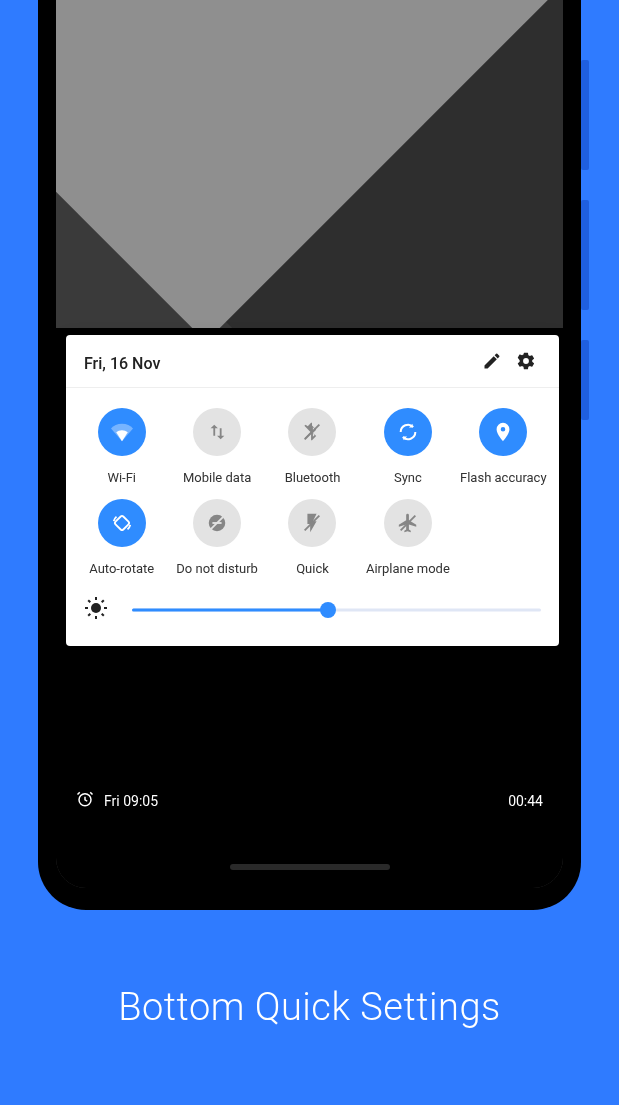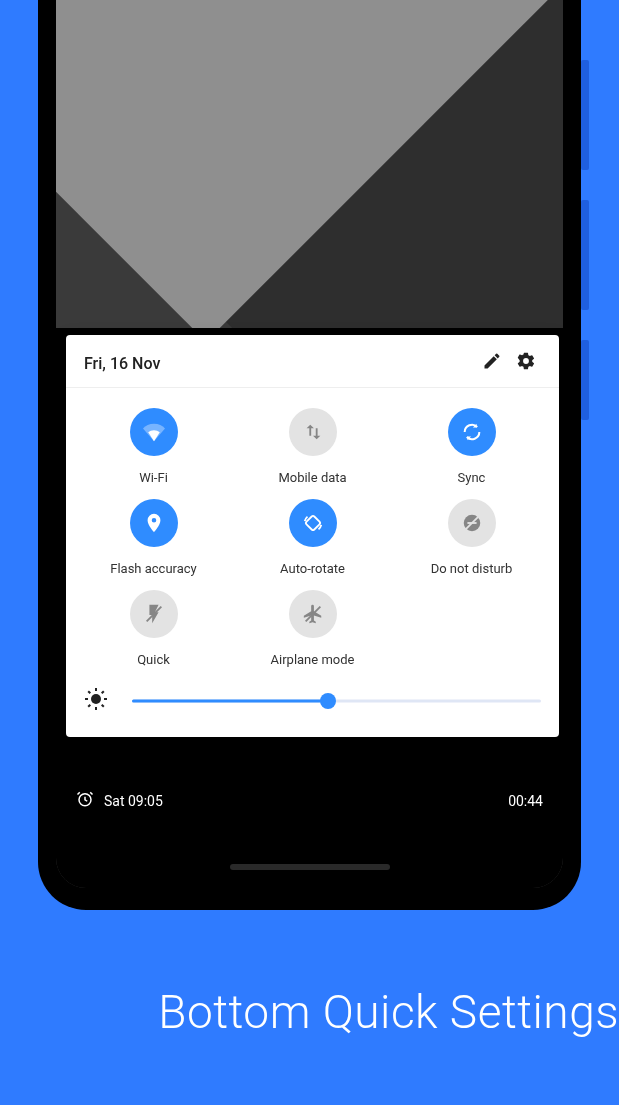--- a/index.html
+++ b/index.html
@@ -92,21 +92,21 @@
     color:#222;
   }
   .hdr-icon {
     width:34px;
     text-align:center;
     color:#222;
   }
   .hdr-icon svg{width:20px;height:20px;}
   .tiles {
     display:grid;
-    grid-template-columns:repeat(3,1fr);
+    grid-template-columns:repeat(5,1fr);
     padding:20px 8px 4px;
     row-gap:14px;
   }
   .tile {
     display:flex;
     flex-direction:column;
     align-items:center;
     gap:14px;
   }
   .circle {
@@ -164,23 +164,23 @@
     bottom:18px; left:50%;
     transform:translateX(-50%);
     width:160px; height:6px;
     border-radius:3px;
     background:#2a2a2a;
   }
   .caption {
     position:absolute;
     left:0; right:0;
     top:985px;
-    text-align:right;
+    text-align:center;
     color:#fff;
-    font-size:46px;
+    font-size:38px;
     font-weight:300;
     letter-spacing:.5px;
   }
 </style>
 </head>
 <body>
 
 <div class="side-buttons">
   <div class="side-btn b1"></div>
   <div class="side-btn b2"></div>
@@ -226,20 +226,29 @@
 
         <div class="tile">
           <div class="circle off">
             <svg viewBox="0 0 24 24" fill="currentColor">
                 <path d="M9 4 5 8h3v8h2V8h3L9 4zm6 4v8h-3l4 4 4-4h-3V8h-2z"></path>
               </svg>
           </div>
           <span class="tile-label">Mobile data</span>
         </div>
 
+        <div class="tile">
+          <div class="circle off">
+            <svg viewBox="0 0 24 24" fill="currentColor">
+                <path d="M13 6.8l1.9 1.9L13 10.6V6.8zm0 10.4v-3.8l1.9 1.9L13 17.2zM5 4l-1.3 1.3L10.3 12l-6.6 6.7L5 20l6-6v7h1l4.6-4.6L13 13l3.6-3.4L12 5V2h-1L7.4 5.6 5 4z"></path>
+                <line x1="4" y1="20" x2="20" y2="4" stroke="currentColor" stroke-width="2"></line>
+              </svg>
+          </div>
+          <span class="tile-label">Bluetooth</span>
+        </div>
 
         <div class="tile">
           <div class="circle on">
             <svg viewBox="0 0 24 24" fill="none" stroke="currentColor" stroke-width="2.2">
                 <path d="M4 12a8 8 0 0 1 13.7-5.5M20 12a8 8 0 0 1-13.7 5.5"></path>
                 <path d="M17 3v4h-4M7 21v-4h4" fill="currentColor" stroke="none"></path>
               </svg>
           </div>
           <span class="tile-label">Sync</span>
         </div>
@@ -321,21 +330,21 @@
     </div>
 
     <div class="status-bar">
       <div class="status-left">
         <span>
           <svg viewBox="0 0 24 24" fill="none" stroke="#fff" stroke-width="2">
               <circle cx="12" cy="13" r="8"></circle>
               <path d="M12 9v4l3 2M5 3 2 6M19 3l3 3"></path>
             </svg>
         </span>
-        <span>Sat 09:05</span>
+        <span>Fri 09:05</span>
       </div>
       <span>00:44</span>
     </div>
 
     <div class="home-indicator"></div>
   </div>
 </div>
 
 <div class="caption">Bottom Quick Settings</div>
 

